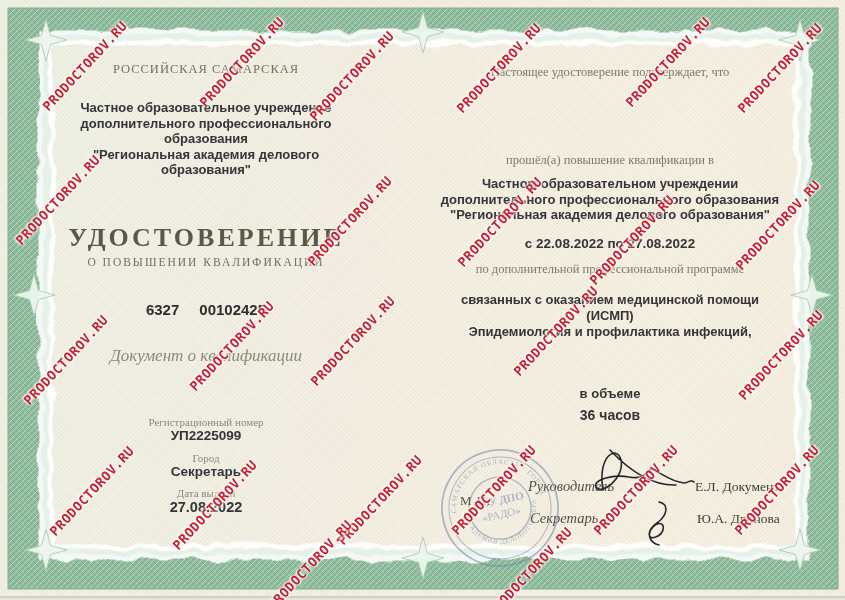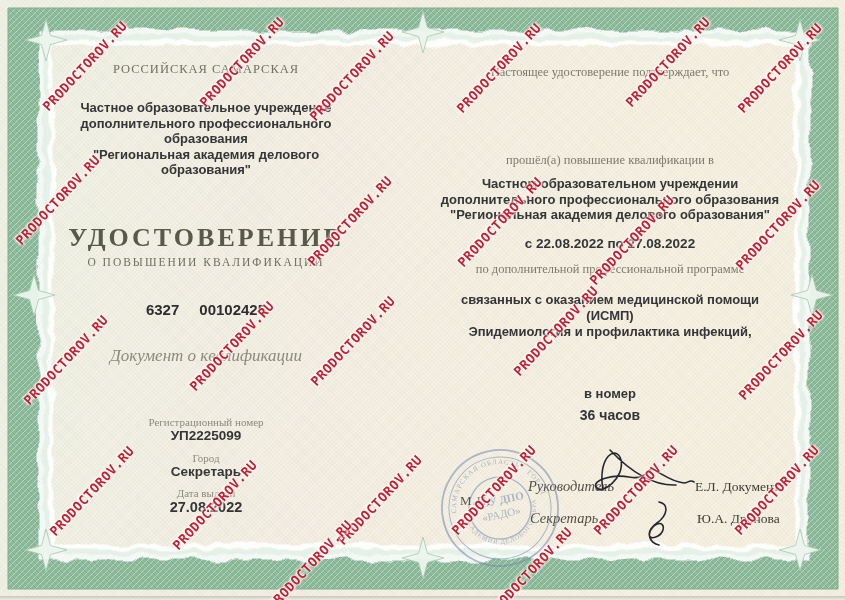--- a/index.html
+++ b/index.html
@@ -125,21 +125,21 @@
         <div>Частном образовательном учреждении</div>
         <div>дополнительного профессионального образования</div>
         <div>"Региональная академия делового образования"</div>
       </div>
       <div class="abs period sans-dark">с 22.08.2022 по 27.08.2022</div>
       <div class="abs serif-gray prog-label">по дополнительной профессиональной программе</div>
       <div class="abs program sans-dark">
         <div>связанных с оказанием медицинской помощи (ИСМП)</div>
         <div>Эпидемиология и профилактика инфекций,</div>
       </div>
-      <div class="abs vol-label sans-dark">в номер</div>
+      <div class="abs vol-label sans-dark">в объеме</div>
       <div class="abs vol-value sans-dark">36 часов</div>
     </div>
 
     <div class="sig-label head-label">Руководитель</div>
     <div class="sig-name head-name">Е.Л. Документ</div>
     <div class="sig-label sec-label">Секретарь</div>
     <div class="sig-name sec-name">Ю.А. Дронова</div>
 
     <svg class="sig-svg" width="210" height="115" aria-hidden="true">
       <g fill="none" stroke="#26262e" stroke-width="1.6" stroke-linecap="round">

